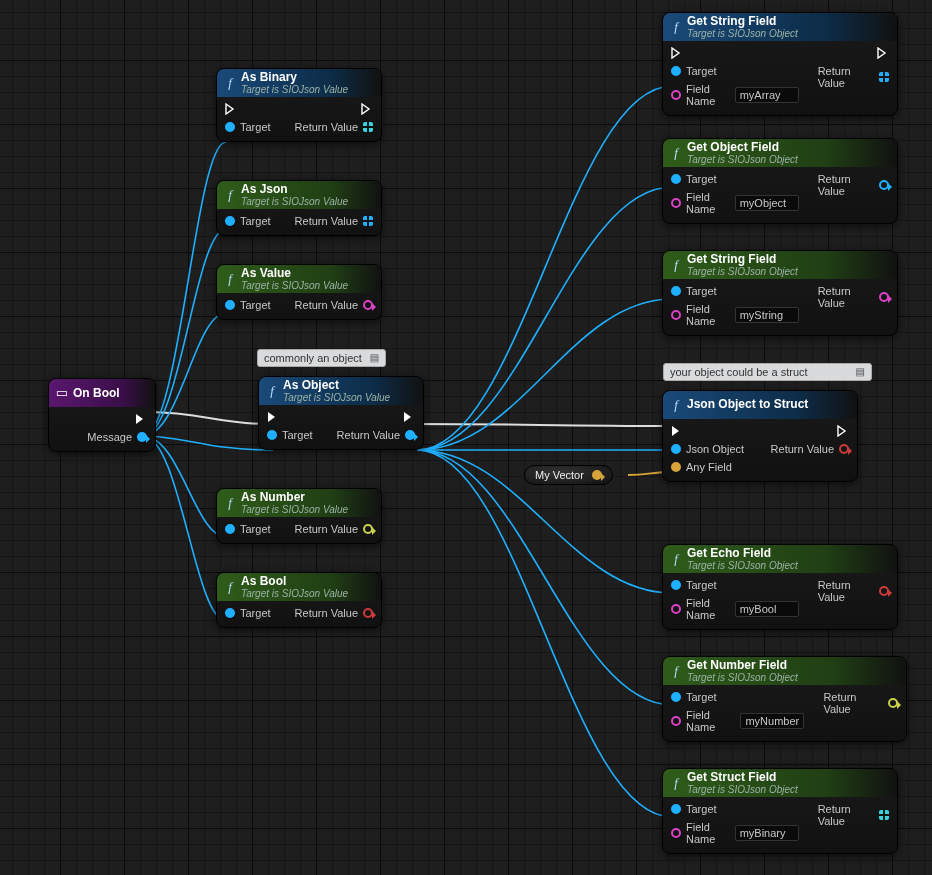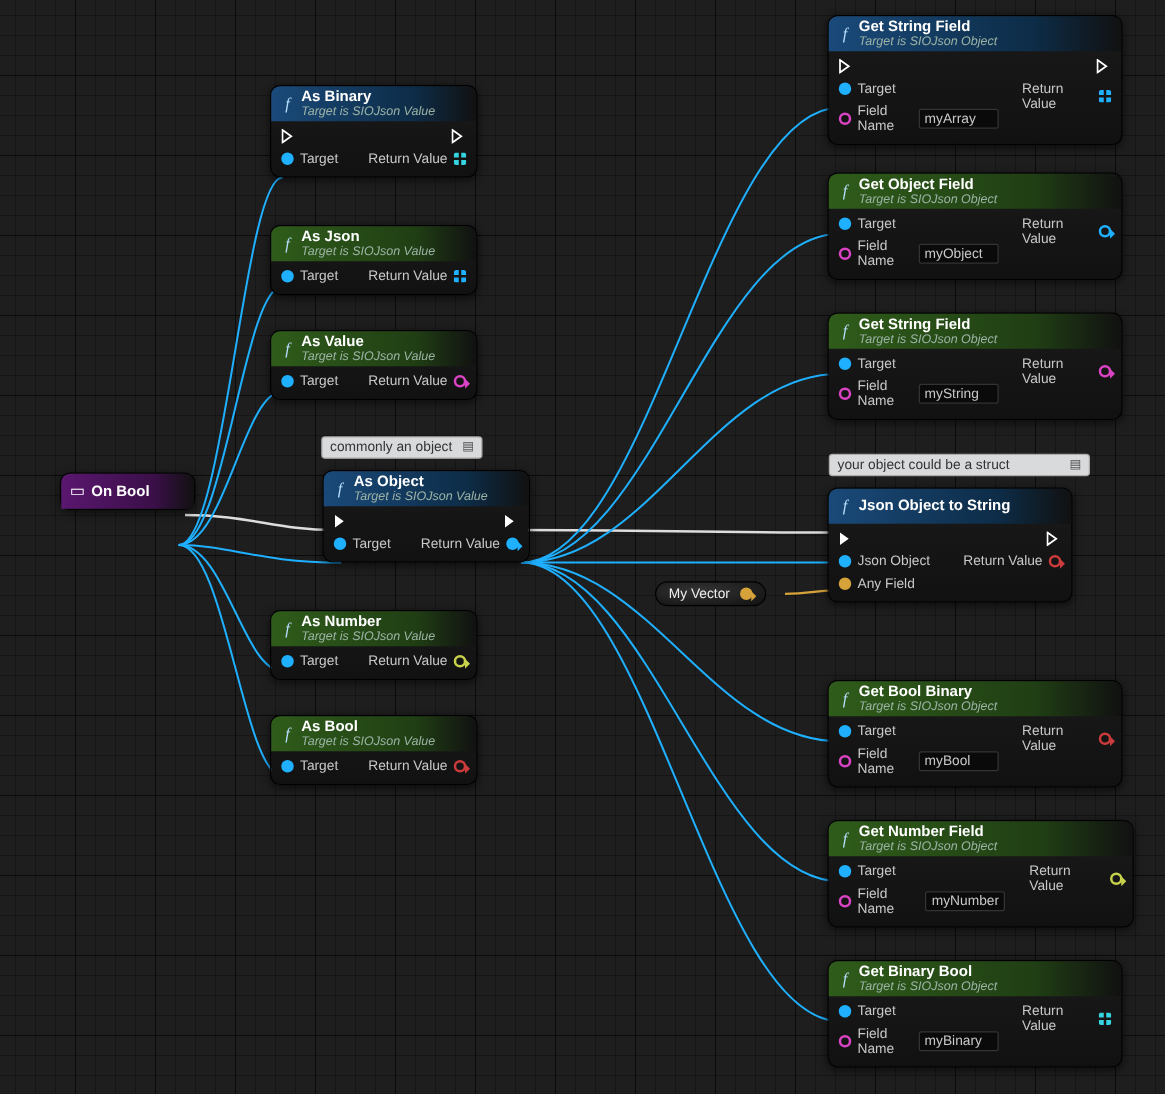--- a/index.html
+++ b/index.html
@@ -208,20 +208,36 @@
 <div class="comment" style="left:663px; top:363px;gap:48px;">
   <span>your object could be a struct</span>
   <span class="clip">▤</span>
 </div>
 
 <div class="node" style="left:48px; top:378px; width:108px;">
   <div class="node-header hdr-purple">
     <span class="icon" style="font-style:normal;color:#fff;">▭</span>
     <span class="title">On Bool</span>
   </div>
+  <div class="node-body">
+    <div class="col"></div>
+    <div class="col right">
+      <div class="pin-row">
+        <span class="pin exec">
+          <svg width="12" height="12">
+              <path d="M1 1 L8 6 L1 11 Z" fill="#fff"></path>
+            </svg>
+        </span>
+      </div>
+      <div class="pin-row">
+        <span class="pin-label">Message</span>
+        <span class="pin data filled caret pin-blue"></span>
+      </div>
+    </div>
+  </div>
 </div>
 
 <div class="node" style="left:216px; top:68px; width:166px;">
   <div class="node-header hdr-blue">
     <span class="icon">f</span>
     <div class="titles">
       <span class="title">As Binary</span>
       <span class="subtitle">Target is SIOJson Value</span>
     </div>
   </div>
@@ -492,21 +508,21 @@
         <span class="pin data caret pin-magenta"></span>
       </div>
     </div>
   </div>
 </div>
 
 <div class="node" style="left:662px; top:390px; width:196px;">
   <div class="node-header hdr-blue">
     <span class="icon">f</span>
     <div class="titles">
-      <span class="title">Json Object to String</span>
+      <span class="title">Json Object to Struct</span>
     </div>
   </div>
   <div class="node-body">
     <div class="col">
       <div class="pin-row">
           <span class="pin exec">
             <svg width="12" height="12">
               <path d="M1 1 L8 6 L1 11 Z" fill="#fff"></path>
             </svg>
           </span>
@@ -533,21 +549,21 @@
         <span class="pin data caret pin-red"></span>
       </div>
     </div>
   </div>
 </div>
 
 <div class="node" style="left:662px; top:544px; width:236px;">
   <div class="node-header hdr-green">
     <span class="icon">f</span>
     <div class="titles">
-      <span class="title">Get Bool Binary</span>
+      <span class="title">Get Echo Field</span>
       <span class="subtitle">Target is SIOJson Object</span>
     </div>
   </div>
   <div class="node-body">
     <div class="col">
       <div class="pin-row">
         <span class="pin data filled pin-blue"></span>
         <span class="pin-label">Target</span>
       </div>
       <div class="pin-row">
@@ -591,21 +607,21 @@
         <span class="pin data caret pin-yellow"></span>
       </div>
     </div>
   </div>
 </div>
 
 <div class="node" style="left:662px; top:768px; width:236px;">
   <div class="node-header hdr-green">
     <span class="icon">f</span>
     <div class="titles">
-      <span class="title">Get Binary Bool</span>
+      <span class="title">Get Struct Field</span>
       <span class="subtitle">Target is SIOJson Object</span>
     </div>
   </div>
   <div class="node-body">
     <div class="col">
       <div class="pin-row">
         <span class="pin data filled pin-blue"></span>
         <span class="pin-label">Target</span>
       </div>
       <div class="pin-row">

